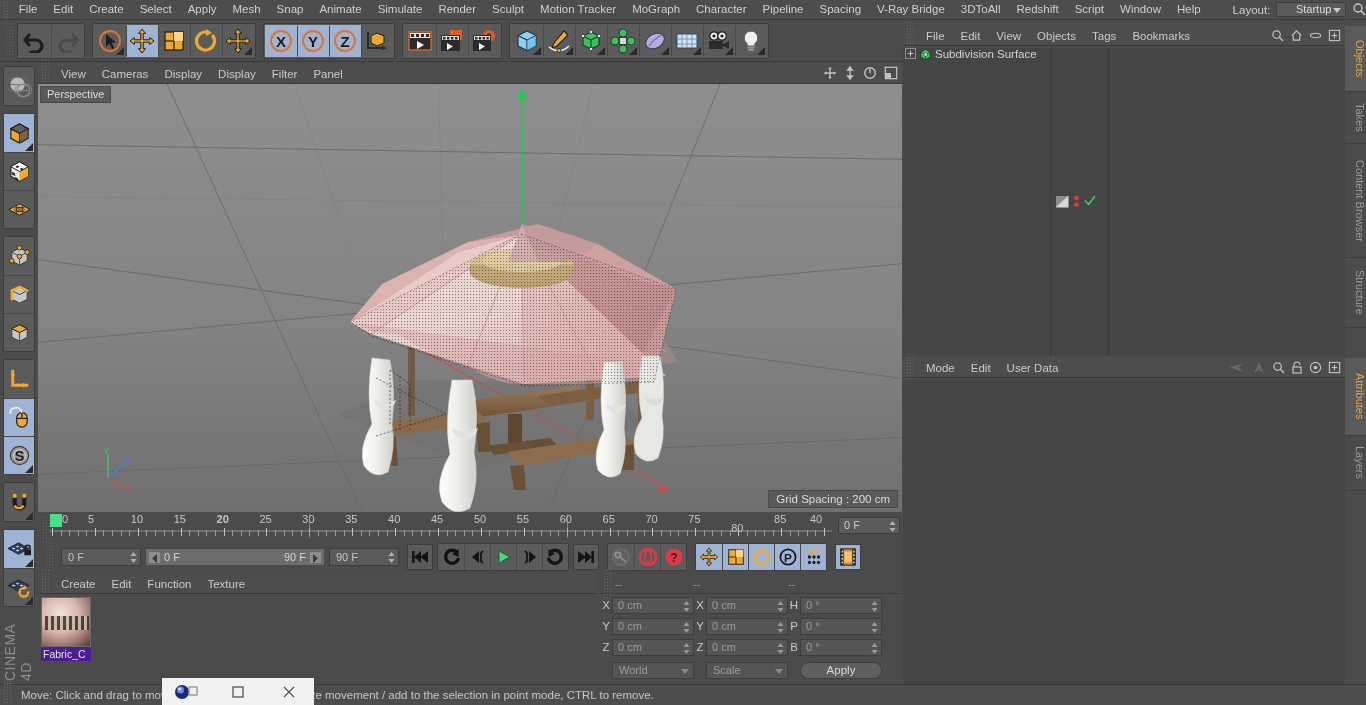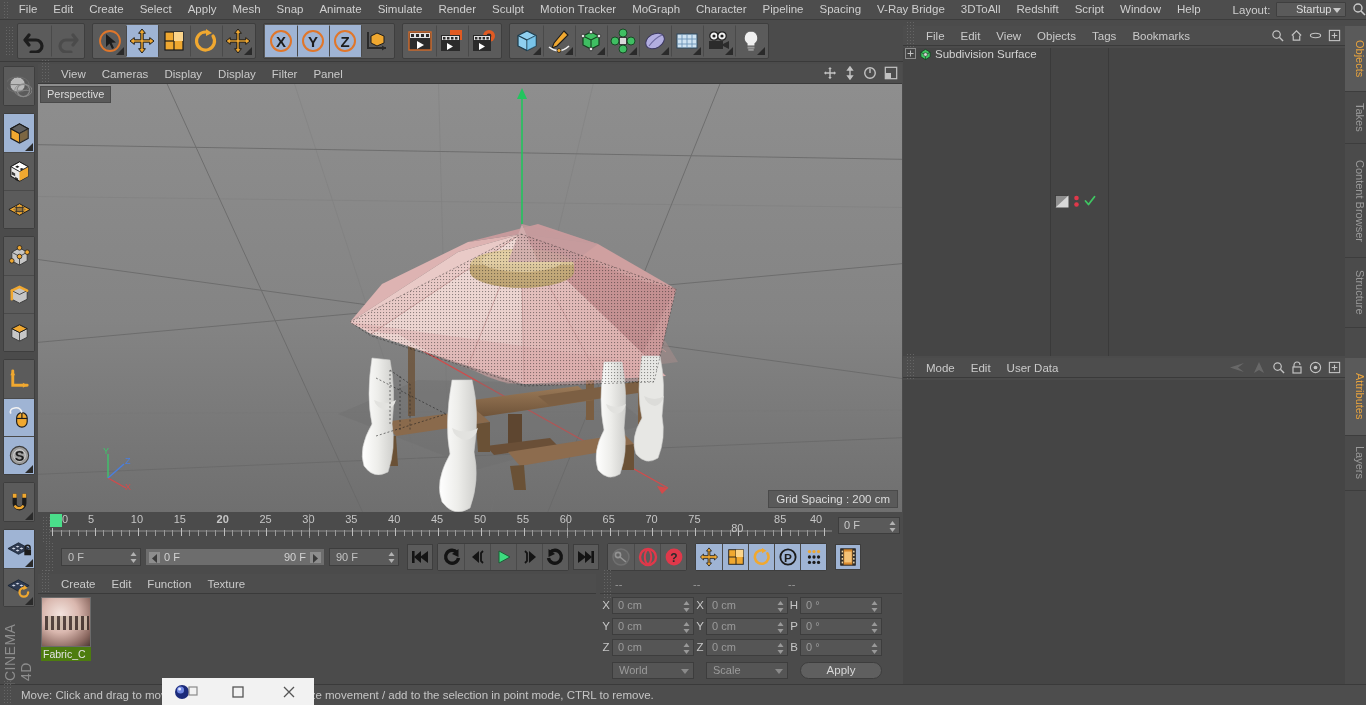--- a/index.html
+++ b/index.html
@@ -117,21 +117,21 @@
   .submenu .mi { padding:0 8px; line-height:18px; font-size:11.5px; color:#cacaca;}
   .matbody { position:absolute; left:0; top:20px; right:0; bottom:0; background:#4b4b4b; padding:3px; }
   .matchip { width:50px; }
   .matsphere { width:50px; height:50px; border:1px solid #6a6a6a;
     background:
       radial-gradient(circle at 38% 34%, #f3e4de 0%, #d9b7ae 42%, #8d6a62 78%, #4e3a35 100%),
       repeating-linear-gradient(45deg,#6e6e6e 0 5px,#9a9a9a 5px 10px);
     position:relative; overflow:hidden;}
   .matsphere:after{content:""; position:absolute; left:3px; top:18px; width:44px; height:14px;
     background:repeating-linear-gradient(90deg,#3b2d28 0 3px, #cbb9a8 3px 6px); opacity:.85;}
-  .matname { width:50px; background:#4d7c0f; color:#e4e4e4; font-size:10.5px;
+  .matname { width:50px; background:#4c1d95; color:#e4e4e4; font-size:10.5px;
     text-align:left; padding:1px 2px; white-space:nowrap; overflow:hidden; }
 
   
   .coords { position:absolute; left:600px; top:574px; width:302px; height:110px; background:#4b4b4b; }
   .coordhdr { height:20px; display:flex; align-items:center; border-bottom:1px solid #3d3d3d; }
   .coordhdr .dash { color:#9a9a9a; font-size:11px; }
   .crow { display:flex; align-items:center; height:20px; margin-top:1px; }
   .clabel { width:12px; text-align:center; color:#c6c6c6; font-size:11.5px; }
   .cfield { height:17px; background:#555; border:1px solid #3d3d3d; color:#9b9b9b;
     font-size:11px; line-height:15px; padding-left:5px; position:relative; }

